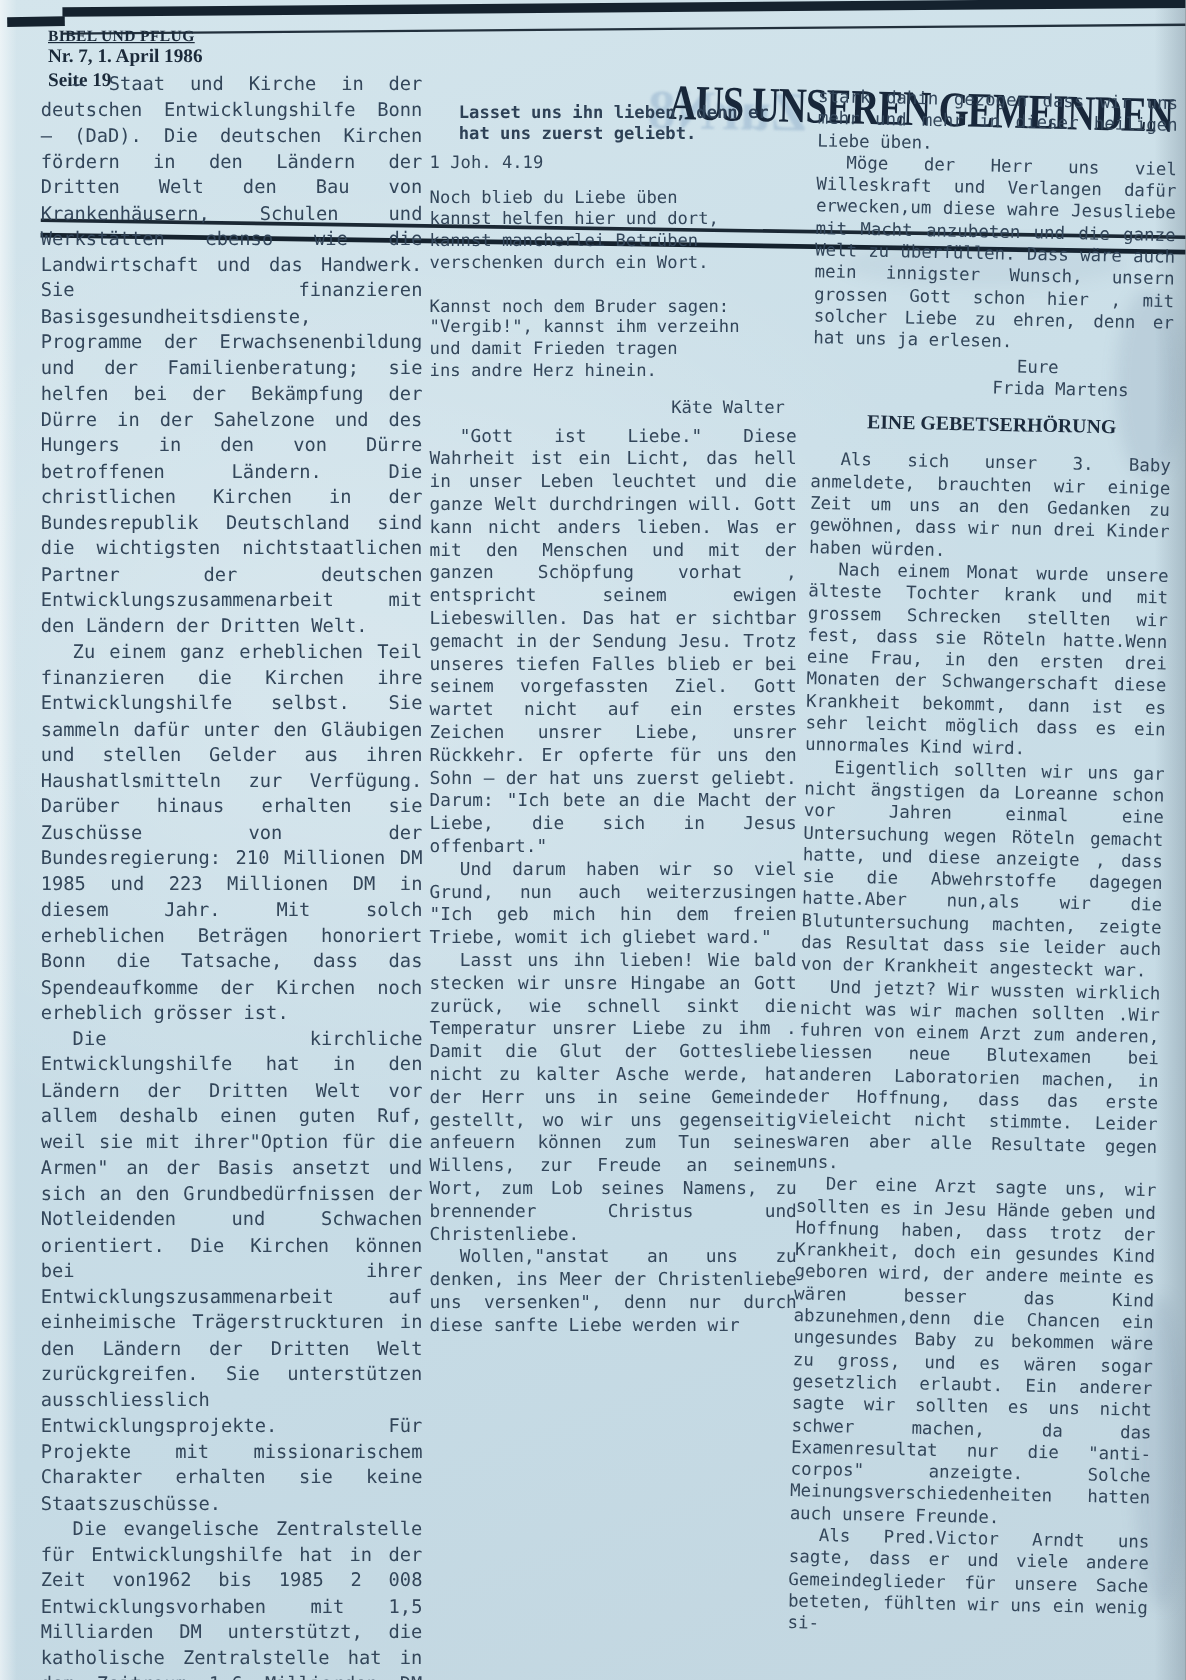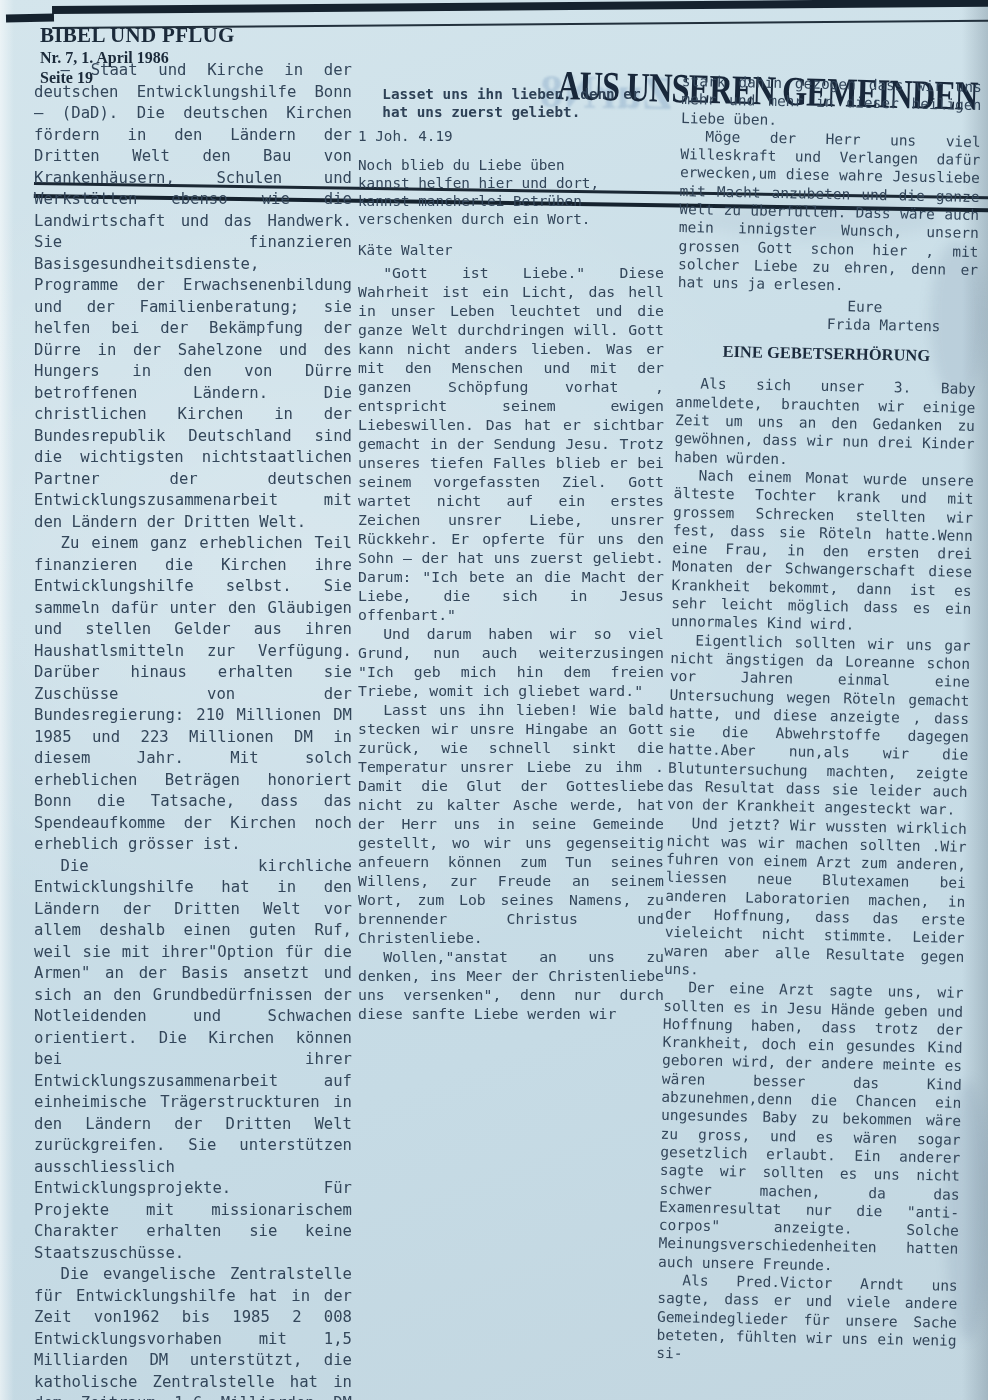--- a/index.html
+++ b/index.html
@@ -29,21 +29,21 @@
   .rule-header{
     position:absolute;left:34px;right:-8px;top:182px;height:9px;
     border-top:3px solid #1b2834;border-bottom:4px solid #15222e;
     transform:rotate(0.85deg);transform-origin:left top;
   }
   .masthead-left{
     position:absolute;left:40px;top:22px;
     font-family:"Liberation Serif", serif;font-weight:bold;color:#1b2a3a;
     line-height:1.25;
   }
-  .masthead-left .pub{font-size:21px;letter-spacing:0.3px;}
+  .masthead-left .pub{font-size:13px;letter-spacing:0.3px;text-decoration:underline;}
   .masthead-left .issue,.masthead-left .pagenum{font-size:16px;}
   .section-title{
     position:absolute;right:10px;top:72px;
     font-family:"Liberation Serif", serif;font-weight:bold;color:#18273a;
     font-size:36px;letter-spacing:-1px;white-space:nowrap;
     transform:rotate(1.5deg) scaleX(0.9) scaleY(1.15);transform-origin:right top;
   }
   .ghost-text{
     position:absolute;left:540px;top:66px;
     font-family:"Liberation Serif", serif;font-weight:bold;
@@ -64,21 +64,21 @@
     margin:0 0 13px 0;text-indent:0;
   }
   .para{margin:0;text-indent:1.7em;}
   .para.no-indent{text-indent:0;}
   
   .poem{font-size:14.3px;line-height:17.8px;text-align:left;}
   .poem .intro{font-weight:bold;color:#2e4156;margin-bottom:6px;}
   .verse-ref{text-align:left;padding-right:52px;margin:2px 0 12px 0;}
   .stanza{margin:0 0 19px 0;}
   .line{text-align:left;}
-  .poem-author{padding-right:10px;margin:-6px 0 4px 0;}
+  .poem-author{text-align:right;padding-right:10px;margin:-6px 0 4px 0;}
   .closing{margin:2px 0 6px 0;}
   .closing .line{text-indent:0;}
   .closing .l1{padding-left:170px;}
   .closing .l2{padding-left:150px;}
   .col3-heading{
     font-family:"Liberation Serif", serif;font-weight:bold;color:#1c2b3d;
     font-size:16.5px;text-align:center;margin:12px 0 14px 0;
   }
 </style>
 </head>
@@ -120,20 +120,26 @@
           <p class="para">hat uns zuerst geliebt.</p>
         </div>
       <div class="verse-ref">1 Joh. 4.19</div>
       <div>
           <div class="stanza">
             <div class="line">Noch blieb du Liebe üben</div>
             <div class="line">kannst helfen hier und dort,</div>
             <div class="line">kannst mancherlei Betrüben</div>
             <div class="line">verschenken durch ein Wort.</div>
           </div>
+          <div class="stanza">
+            <div class="line">Kannst noch dem Bruder sagen:</div>
+            <div class="line">"Vergib!", kannst ihm verzeihn</div>
+            <div class="line">und damit Frieden tragen</div>
+            <div class="line">ins andre Herz hinein.</div>
+          </div>
         </div>
       <div class="poem-author">Käte Walter</div>
     </div>
     <div>
         <p class="para">"Gott ist Liebe." Diese Wahrheit ist ein Licht, das hell in unser Leben leuchtet und die ganze Welt durchdringen will. Gott kann nicht anders lieben. Was er mit den Menschen und mit der ganzen Schöpfung vorhat , entspricht seinem ewigen Liebeswillen. Das hat er sichtbar gemacht in der Sendung Jesu. Trotz unseres tiefen Falles blieb er bei seinem vorgefassten Ziel. Gott wartet nicht auf ein erstes Zeichen unsrer Liebe, unsrer Rückkehr. Er opferte für uns den Sohn — der hat uns zuerst geliebt. Darum: "Ich bete an die Macht der Liebe, die sich in Jesus offenbart."</p>
         <p class="para">Und darum haben wir so viel Grund, nun auch weiterzusingen "Ich geb mich hin dem freien Triebe, womit ich  gliebet ward."</p>
         <p class="para">Lasst uns ihn lieben!  Wie bald stecken wir unsre Hingabe an Gott zurück, wie schnell sinkt die Temperatur unsrer Liebe zu ihm . Damit die Glut der Gottesliebe nicht zu kalter Asche werde, hat der Herr uns in seine Gemeinde gestellt, wo wir uns gegenseitig anfeuern können zum Tun seines Willens, zur Freude an seinem Wort, zum Lob seines Namens, zu brennender Christus und Christenliebe.</p>
         <p class="para">Wollen,"anstat an uns zu denken, ins Meer der Christenliebe uns versenken", denn nur durch diese sanfte Liebe werden wir</p>
       </div>
   </div>

